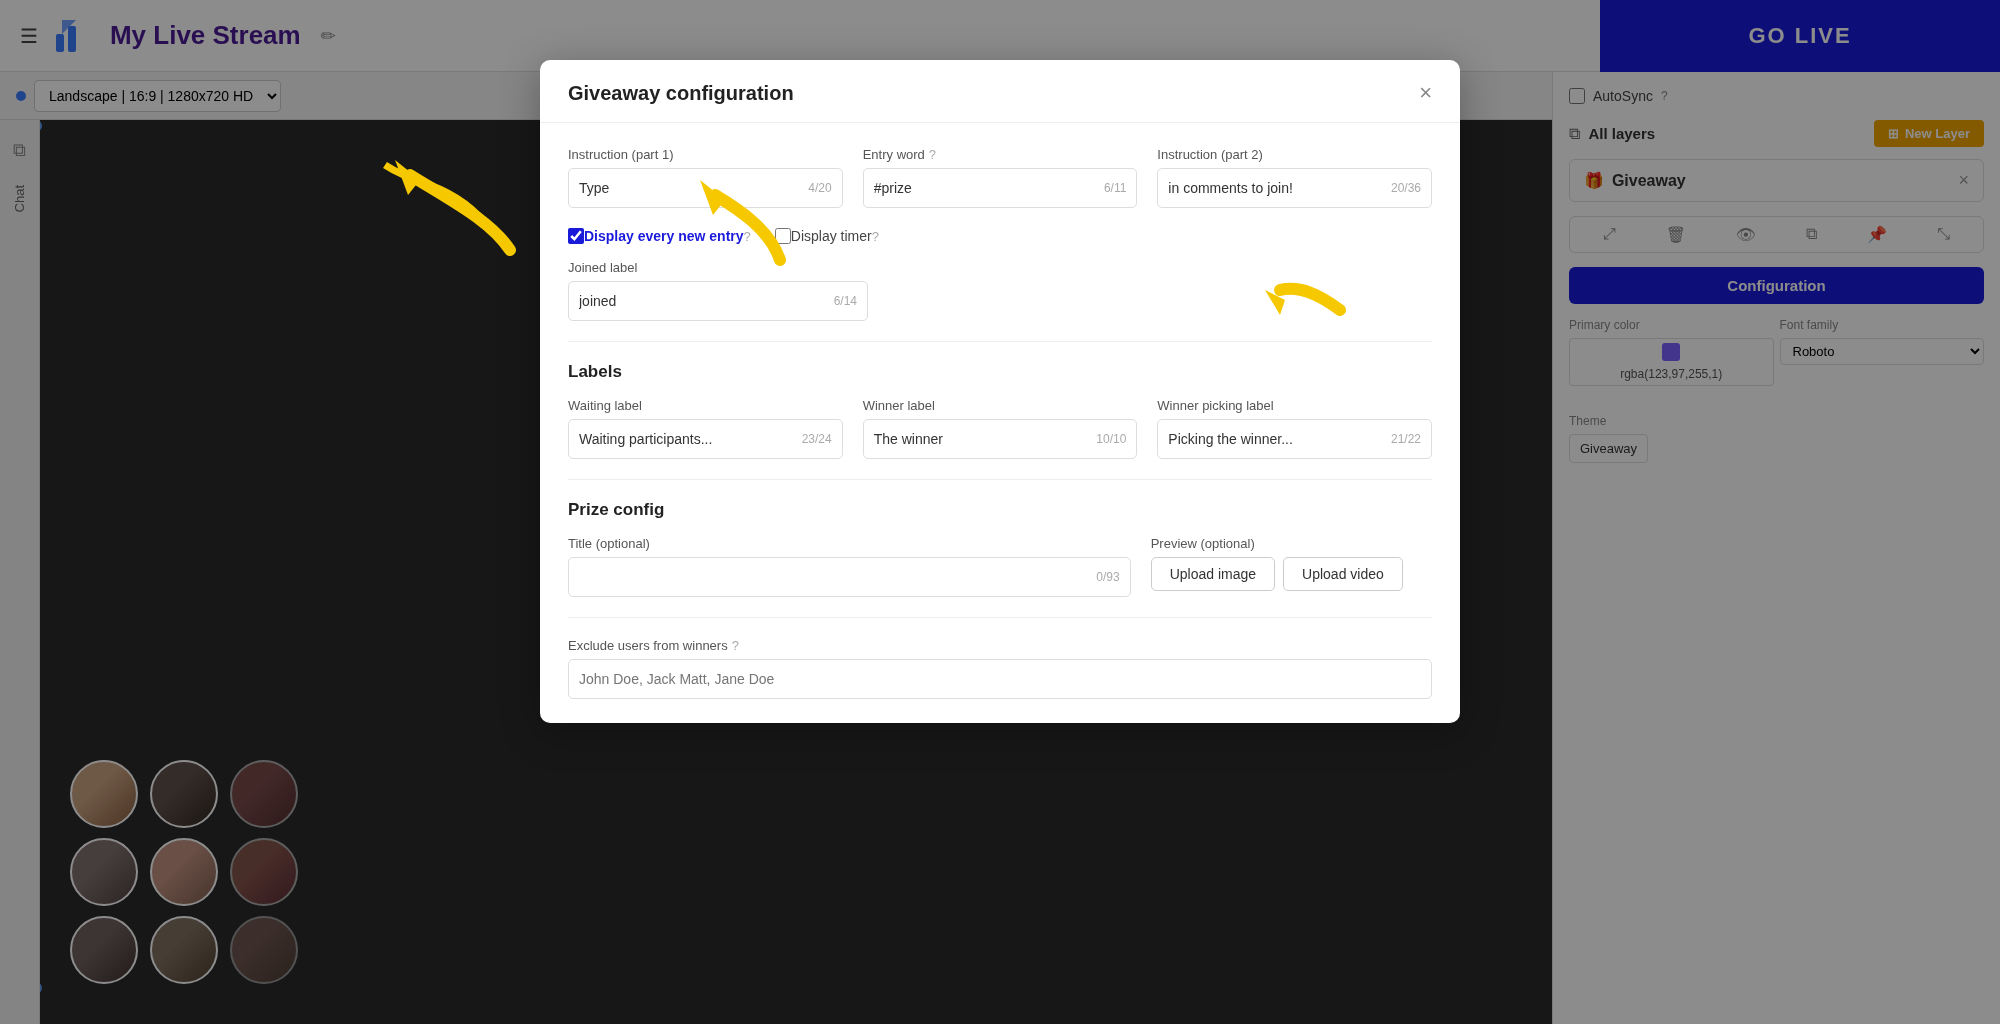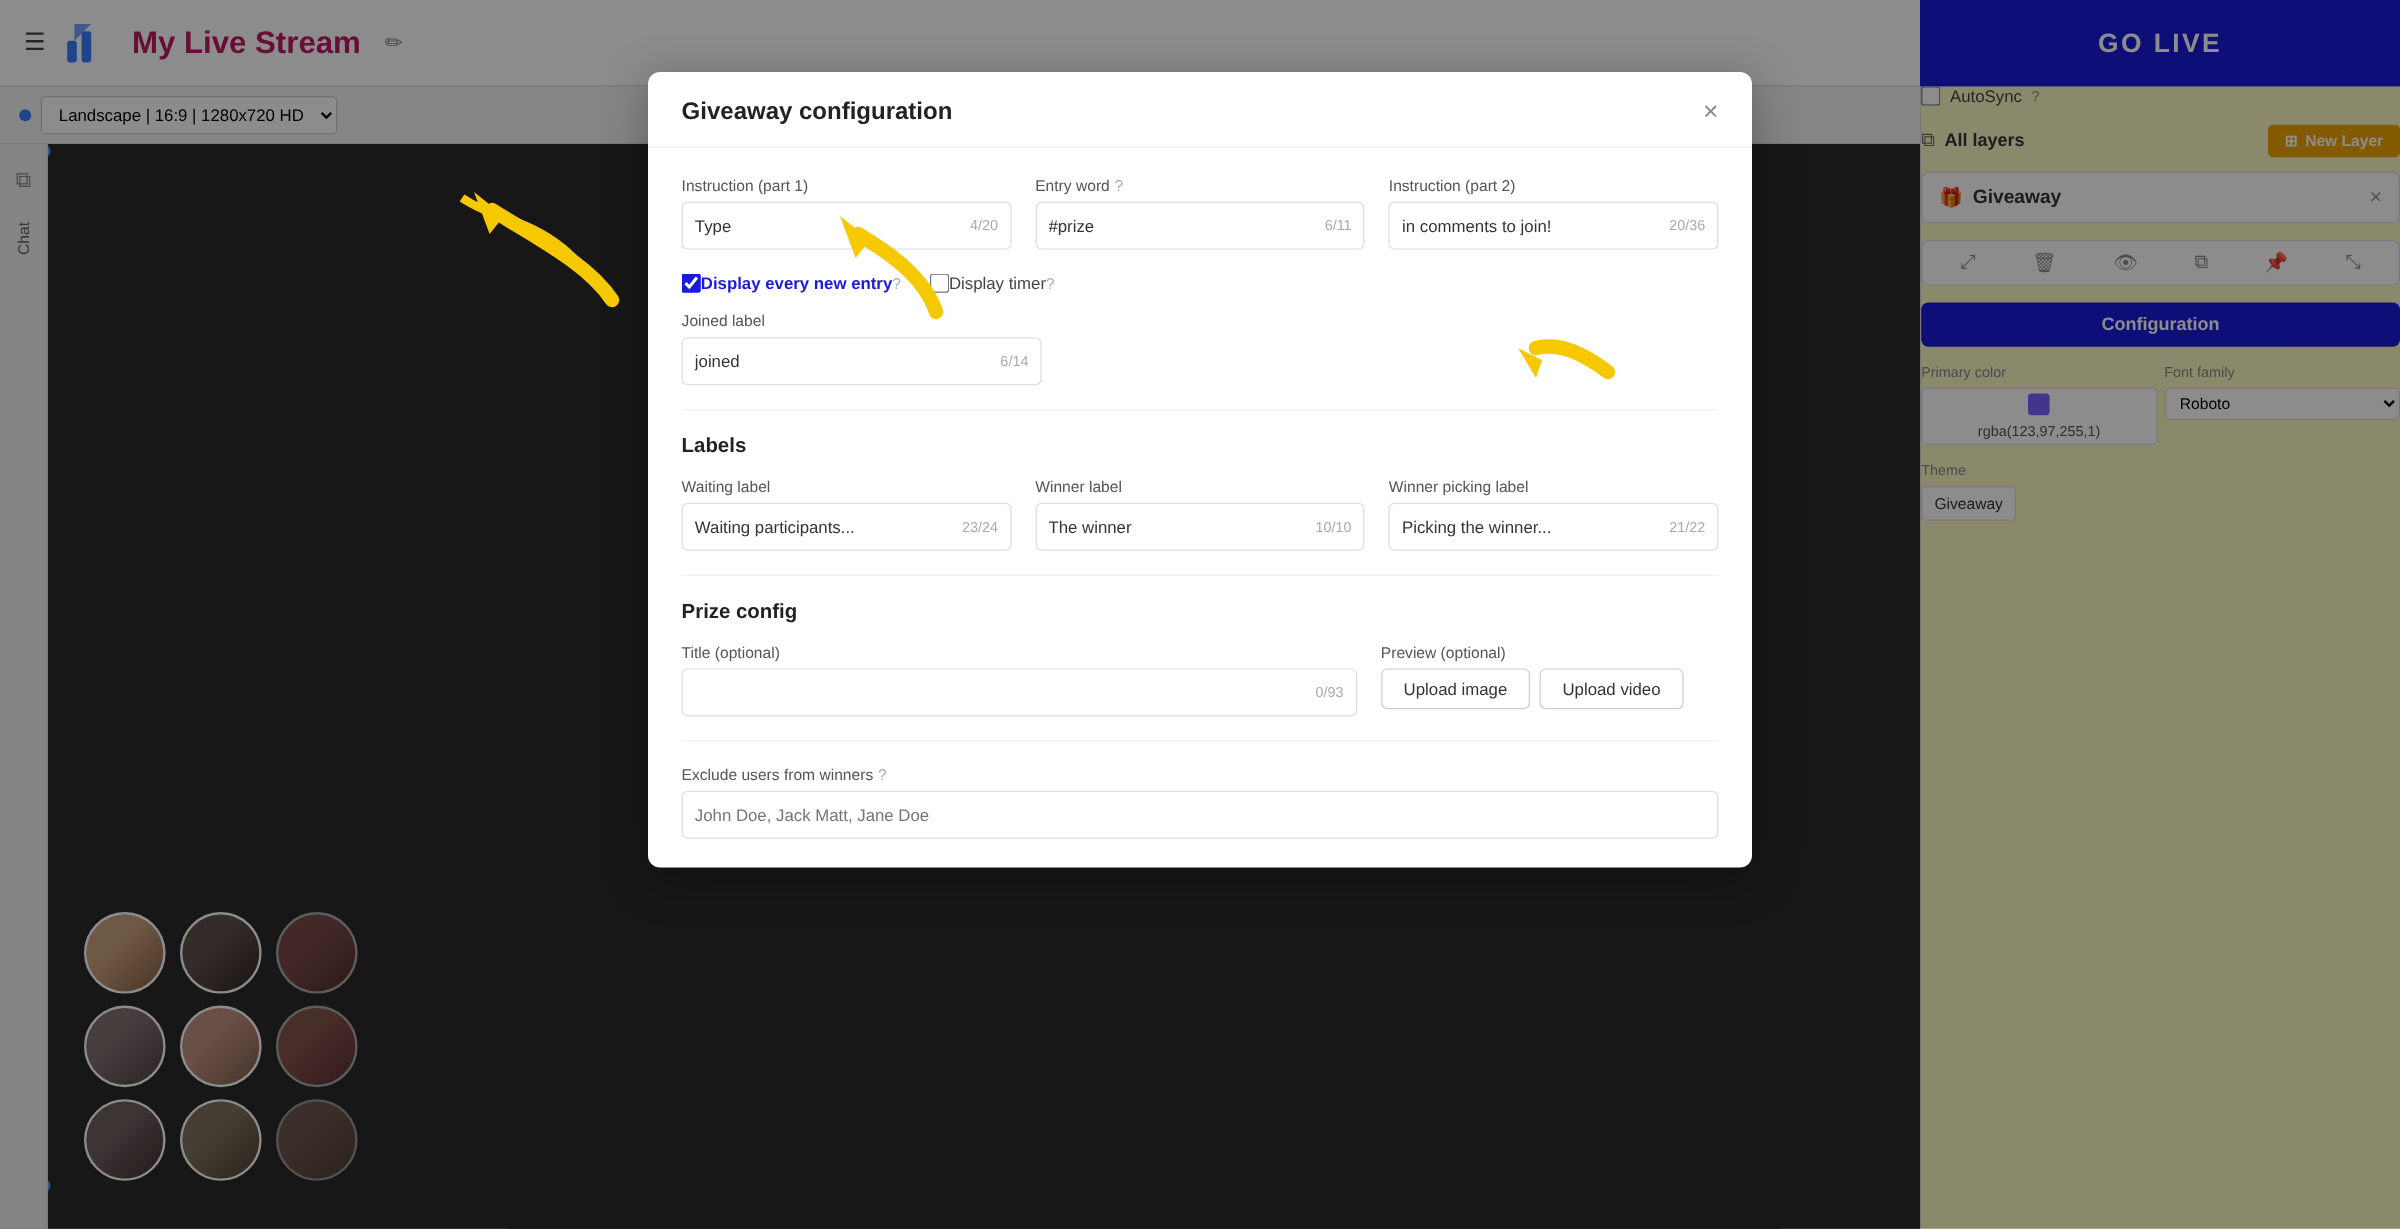--- a/index.html
+++ b/index.html
@@ -5,21 +5,21 @@
     * { box-sizing: border-box; margin: 0; padding: 0; }
     body { font-family: 'Segoe UI', Arial, sans-serif; background: #e8e8e8; width: 2000px; height: 1024px; overflow: hidden; position: relative; }
 
     
     .topbar {
       position: absolute; top: 0; left: 0; right: 0; height: 72px;
       background: #fff; border-bottom: 1px solid #ddd;
       display: flex; align-items: center; padding: 0 20px; gap: 16px; z-index: 10;
     }
     .topbar-menu { font-size: 20px; cursor: pointer; color: #444; }
-    .topbar-title { font-size: 26px; font-weight: 600; color: #be185d; }
+    .topbar-title { font-size: 26px; font-weight: 600; color: #4c1d95; }
     .topbar-edit { color: #888; font-size: 18px; cursor: pointer; margin-left: 4px; }
     .topbar-spacer { flex: 1; }
     .topbar-credits { font-size: 18px; color: #333; }
     .topbar-heart { color: #999; font-size: 20px; margin-left: 8px; }
     .go-live-btn {
       position: absolute; top: 0; right: 0; width: 400px; height: 72px;
       background: #1a1adb; color: #fff; font-size: 22px; font-weight: 700;
       border: none; cursor: pointer; letter-spacing: 2px;
     }
 
@@ -72,22 +72,23 @@
       z-index: 8;
     }
     .sidebar-icon { color: #888; font-size: 18px; cursor: pointer; }
     .sidebar-chat-label {
       writing-mode: vertical-rl; transform: rotate(180deg);
       font-size: 13px; color: #666; margin-top: 8px;
     }
 
     
     .right-panel {
-      position: absolute; top: 72px; right: 0; width: 400px; bottom: 0;
-      background: #fef9c3; border-left: 1px solid #ddd; z-index: 9;
+      position: absolute; top: 72px; right: 0; width: 448px; bottom: 0;
+      background: #ffffff; border-left: 1px solid #ddd; z-index: 9;
+      padding: 16px;
     }
     .autosync-row {
       display: flex; align-items: center; gap: 8px; margin-bottom: 16px;
     }
     .autosync-checkbox { width: 16px; height: 16px; }
     .autosync-label { font-size: 14px; color: #444; }
     .autosync-help { color: #888; font-size: 12px; }
     .layers-toolbar {
       display: flex; align-items: center; gap: 8px; margin-bottom: 12px;
     }
@@ -114,21 +115,21 @@
       display: flex; justify-content: space-around; margin-bottom: 14px;
       background: #fff; border: 1px solid #ddd; border-radius: 6px; padding: 8px;
     }
     .layer-action-icon { color: #888; font-size: 16px; cursor: pointer; }
     .config-btn {
       background: #1a1adb; color: #fff; border: none; border-radius: 6px;
       padding: 10px; font-size: 15px; font-weight: 600; cursor: pointer;
       width: 100%; margin-bottom: 14px;
     }
     .color-font-row {
-      display: flex; gap: 6px; margin-bottom: 14px;
+      display: flex; gap: 6px; margin-bottom: 28px;
     }
     .color-section, .font-section { flex: 1; }
     .section-label { font-size: 12px; color: #888; margin-bottom: 6px; }
     .color-picker-row {
       display: flex; align-items: center; gap: 6px;
       background: #fff; border: 1px solid #ddd; border-radius: 4px; padding: 4px 8px; flex-direction: column;
     }
     .color-swatch { width: 18px; height: 18px; border-radius: 3px; background: #7b61ff; }
     .color-value { font-size: 12px; color: #555; }
     .font-select {

